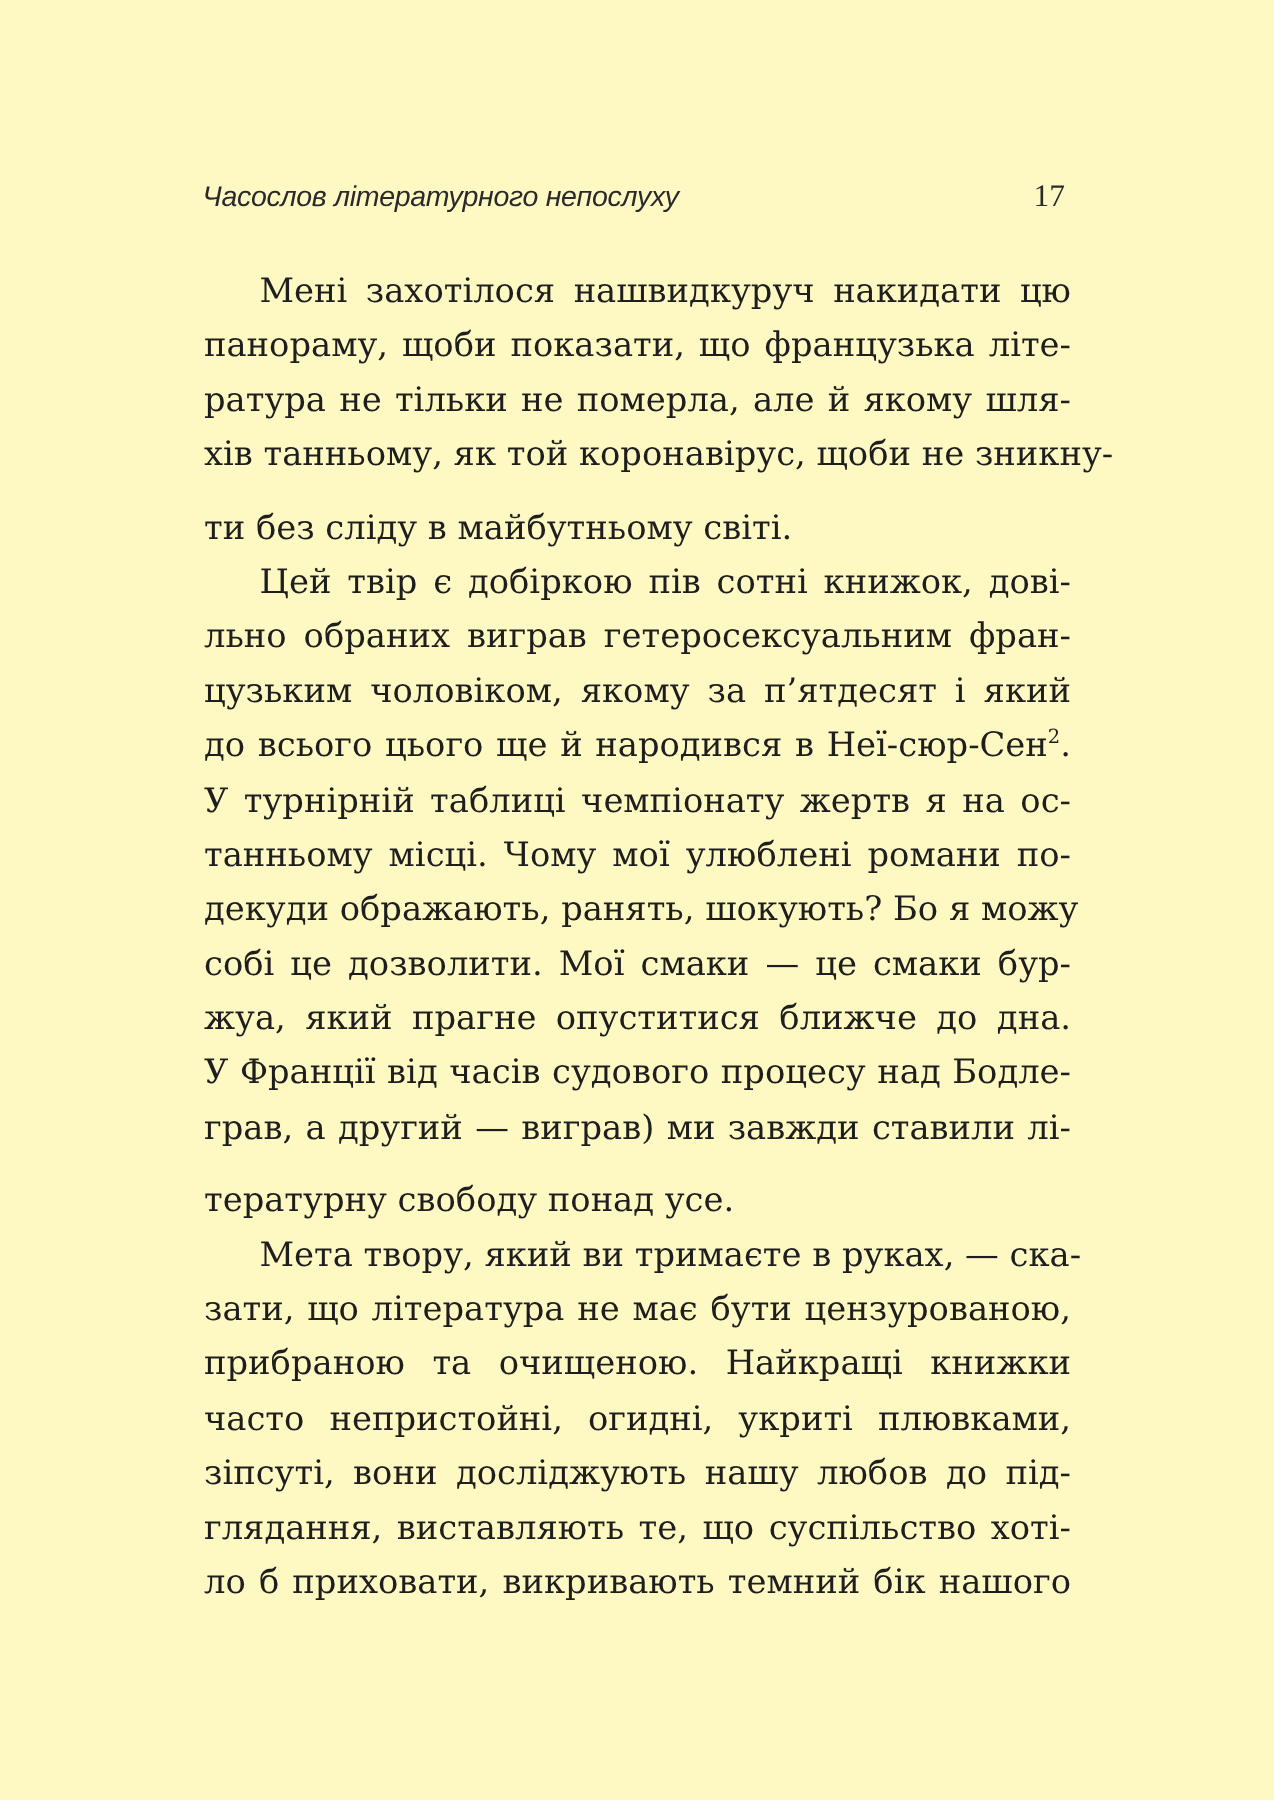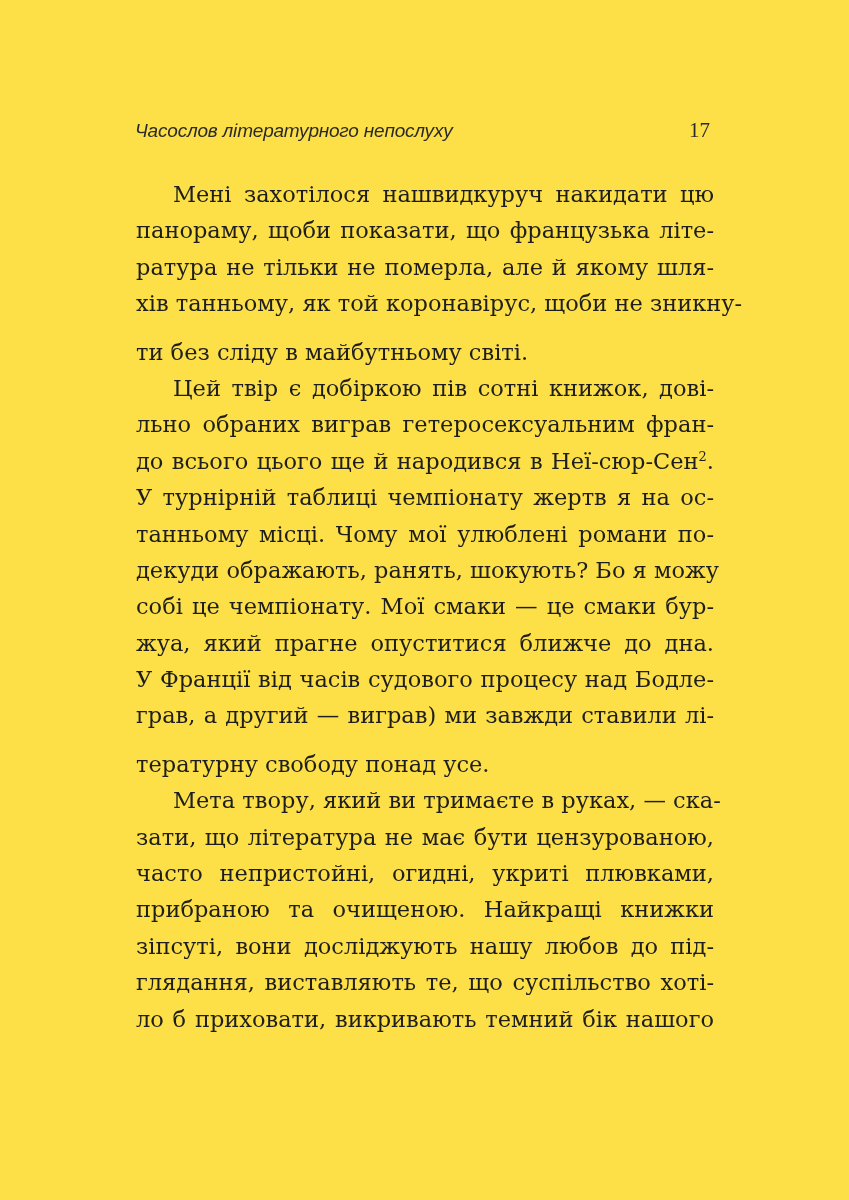--- a/index.html
+++ b/index.html
@@ -11,21 +11,21 @@
       width: 849px;
       height: 1200px;
       position: relative;
       overflow: hidden;
       color: #1e1e1e;
     }
     .page {
       position: absolute;
       left: 0; top: 0;
       width: 849px; height: 1200px;
-      background: #fde047;
+      background: #fef9c3;
     }
     .running-head {
       position: absolute;
       left: 135px;
       top: 118px;
       width: 575px;
       height: 30px;
       display: flex;
       justify-content: space-between;
       align-items: baseline;
@@ -88,35 +88,36 @@
       <span class="line indent">Мені захотілося нашвидкуруч накидати цю</span>
       <span class="line">панораму, щоби показати, що французька літе-</span>
       <span class="line">ратура не тільки не померла, але й якому шля-</span>
       <span class="line">хів танньому, як той коронавірус, щоби не зникну-</span>
       <span class="line last">ти без сліду в майбутньому світі.</span>
     </div>
 
     <div>
       <span class="line indent">Цей твір є добіркою пів сотні книжок, дові-</span>
       <span class="line">льно обраних виграв гетеросексуальним фран-</span>
+      <span class="line">цузьким чоловіком, якому за п’ятдесят і який</span>
       <span class="line"><span>до всього цього ще й народився в Неї-сюр-Сен</span><sup class="fn">2</sup><span>.</span></span>
       <span class="line">У турнірній таблиці чемпіонату жертв я на ос-</span>
       <span class="line">танньому місці. Чому мої улюблені романи по-</span>
       <span class="line">декуди ображають, ранять, шокують? Бо я можу</span>
-      <span class="line">собі це чемпіонату. Мої смаки — це смаки бур-</span>
+      <span class="line">собі це дозволити. Мої смаки — це смаки бур-</span>
       <span class="line">жуа, який прагне опуститися ближче до дна.</span>
       <span class="line">У Франції від часів судового процесу над Бодле-</span>
       <span class="line">грав, а другий — виграв) ми завжди ставили лі-</span>
       <span class="line last">тературну свободу понад усе.</span>
     </div>
 
     <div>
       <span class="line indent">Мета твору, який ви тримаєте в руках, — ска-</span>
       <span class="line">зати, що література не має бути цензурованою,</span>
+      <span class="line">прибраною та очищеною. Найкращі книжки</span>
       <span class="line">часто непристойні, огидні, укриті плювками,</span>
-      <span class="line">прибраною та очищеною. Найкращі книжки</span>
       <span class="line">зіпсуті, вони досліджують нашу любов до під-</span>
       <span class="line">глядання, виставляють те, що суспільство хоті-</span>
       <span class="line">ло б приховати, викривають темний бік нашого</span>
     </div>
 
   </div>
 </div>
 
 </body></html>

